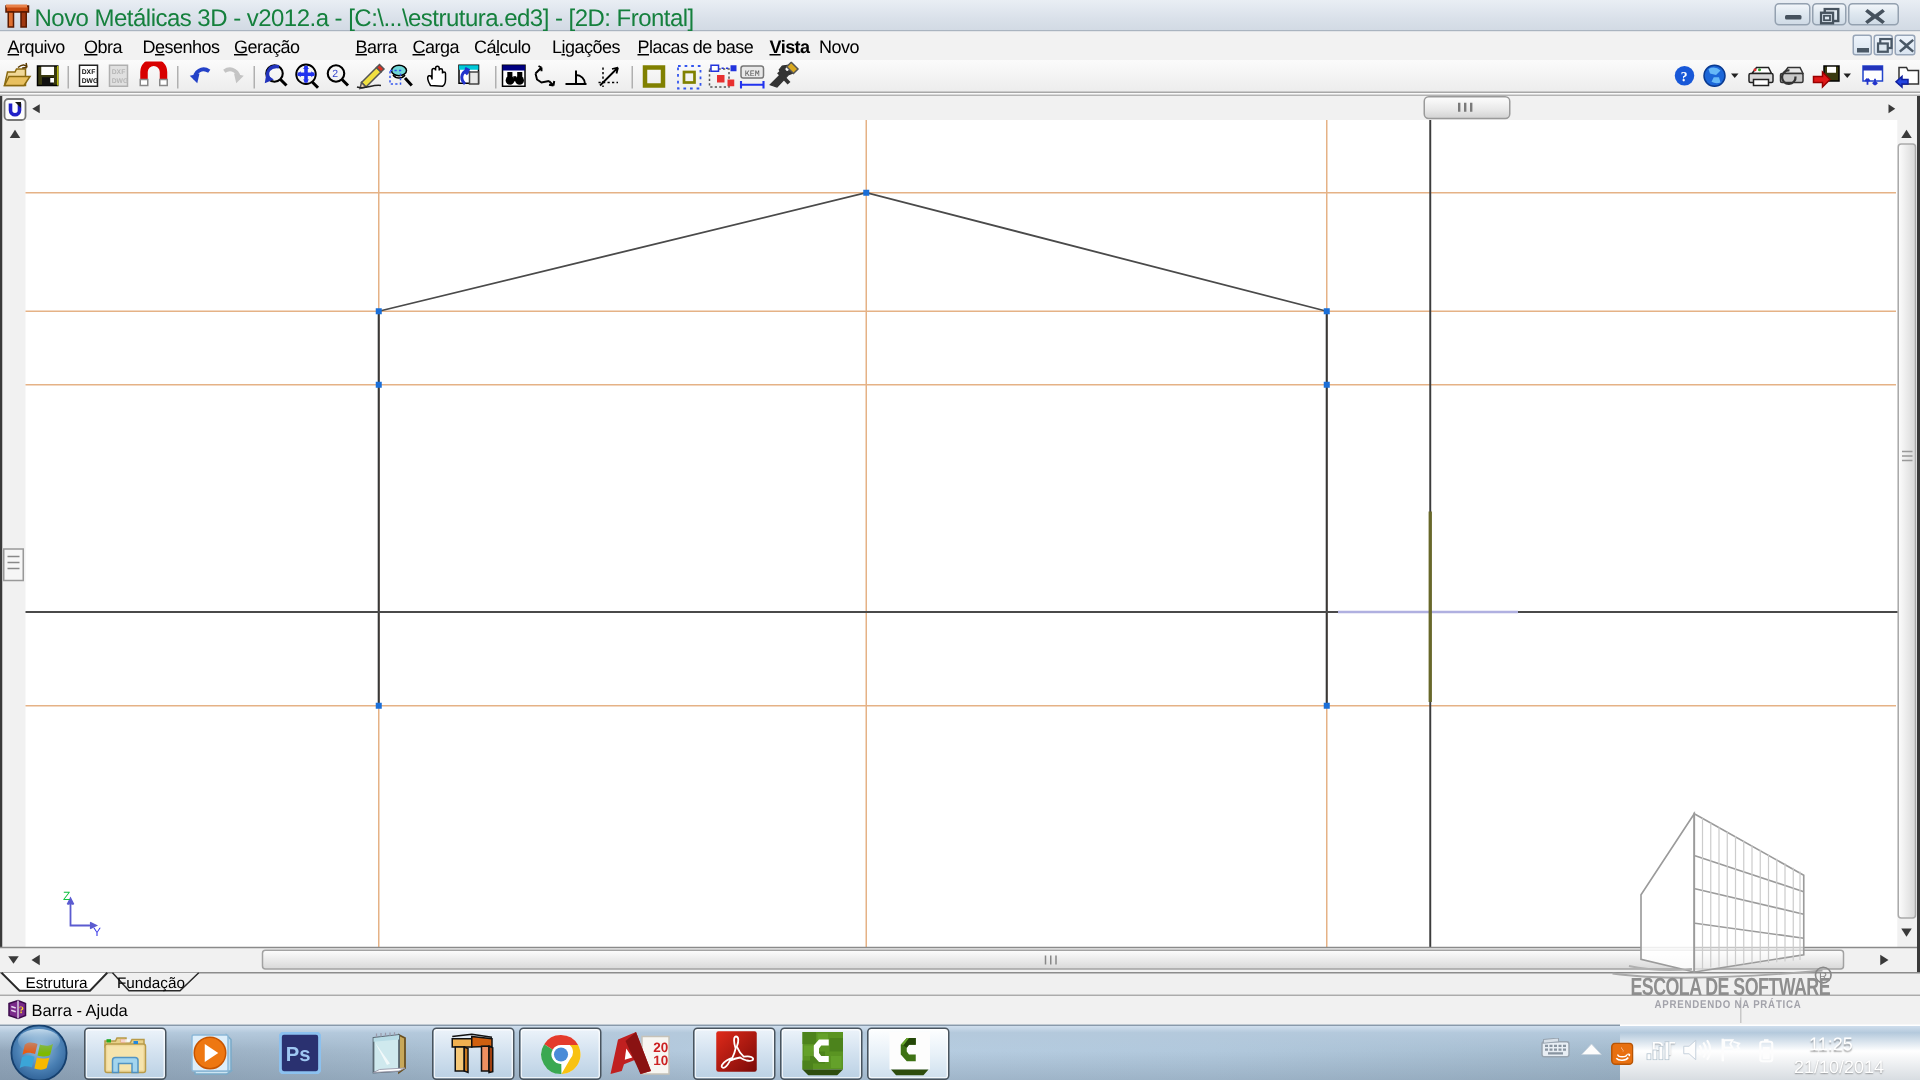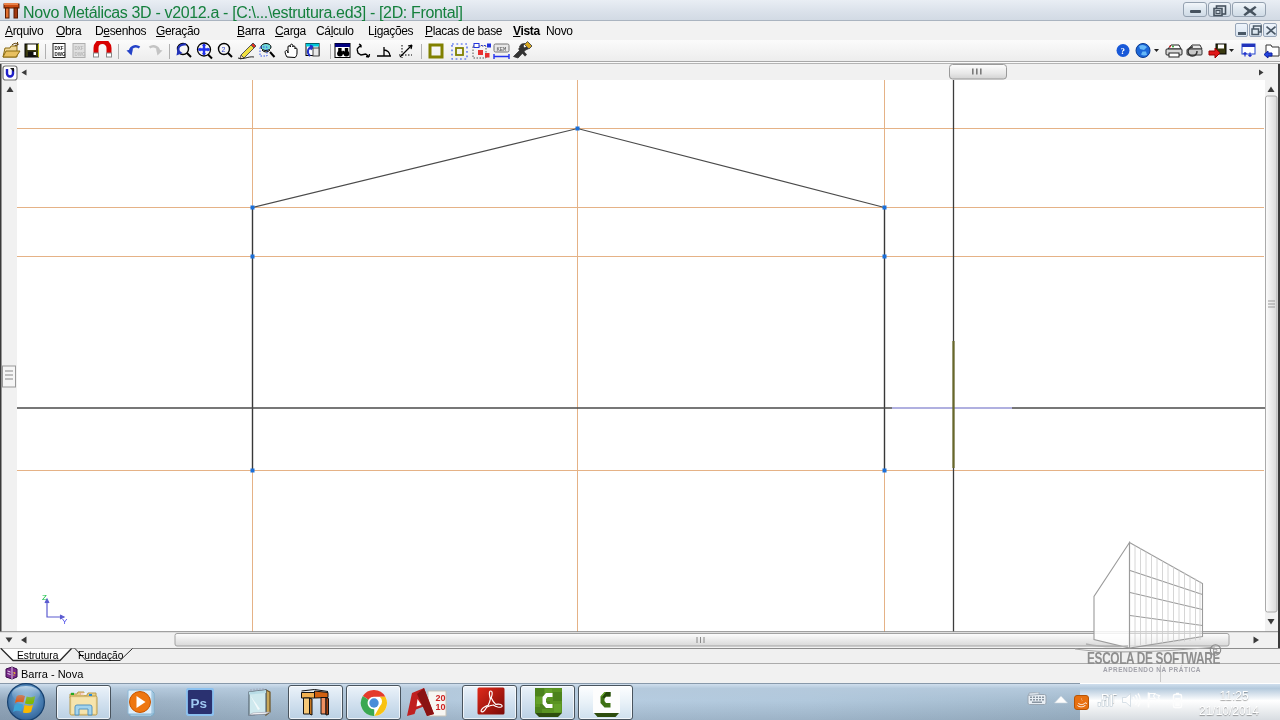--- a/index.html
+++ b/index.html
@@ -17,21 +17,21 @@
 .sep{position:absolute;top:44px;width:1px;height:15px;background:#b0b0b0;}
 #wmtext1{left:1087px;top:649px;font-size:16.5px;font-weight:bold;color:#8e8e8e;transform:scaleX(.72);transform-origin:left top;white-space:nowrap;letter-spacing:-0.5px;z-index:60;}
 #wmtext2{left:1103px;top:665px;font-size:7.5px;font-weight:bold;color:#a2a2aa;letter-spacing:0.6px;white-space:nowrap;z-index:60;transform:scaleX(.86);transform-origin:left top;}
 #tabrow{left:0;top:648px;width:1280px;height:15px;background:#f0f0f0;}
 #statusbar{left:0;top:663px;width:1280px;height:20px;background:#f1f1f1;border-top:1px solid #ababab;}
 #stattext{left:21px;top:668px;font-size:11px;color:#000;}
 #statdiv{left:1160px;top:665px;width:1px;height:17px;background:#c8c8c8;}
 #taskbar{left:0;top:683px;width:1080px;height:37px;border-top:1px solid #8899aa;background:linear-gradient(90deg,#93a7bb 0%,#a6bccf 25%,#b8cee2 48%,#b1c8dc 75%,#a3bacd 100%);}
 #taskbar:before{content:"";position:absolute;left:0;top:0;width:1280px;height:37px;background:linear-gradient(#cfdeed 0%,#b4c9dc 12%,rgba(255,255,255,0) 45%,rgba(90,110,130,0.25) 100%);}
 .tbtn{position:absolute;top:1px;width:55px;height:35px;border:1px solid #49545e;border-radius:3px;background:linear-gradient(#ecf3fa,#d2e1ef 50%,#bbd1e4);box-shadow:inset 0 0 0 1px rgba(255,255,255,.7);}
-.clock{position:absolute;color:#fff;font-size:12px;text-align:center;text-shadow:0 1px 1px rgba(0,0,0,.35);}
+.clock{position:absolute;color:#fff;font-size:12px;text-align:left;text-shadow:0 1px 1px rgba(0,0,0,.35);}
 </style></head>
 <body>
 <div id="titlebar" class="abs"></div>
 <svg class="abs" style="left:3px;top:2px" width="18" height="17" viewBox="0 0 18 17">
  <rect x="1" y="2" width="15" height="4" fill="#c84a10" stroke="#5a1a00" stroke-width="1"></rect>
  <rect x="2.5" y="6" width="3.5" height="10" fill="#e07030" stroke="#5a1a00" stroke-width="1"></rect>
  <rect x="11" y="6" width="3.5" height="10" fill="#a03810" stroke="#5a1a00" stroke-width="1"></rect>
  <rect x="1" y="1" width="14" height="2" fill="#e8824a"></rect>
 </svg>
 <div class="abs capbtn" style="left:1183px;width:24px;">
@@ -297,21 +297,21 @@
       <line x1="0" y1="0.5" x2="980" y2="0.5" stroke="#8c8c8c"></line>
     </svg>
 </div>
 <div id="statusbar" class="abs"></div>
 <svg class="abs" style="left:4px;top:666px" width="15" height="14" viewBox="0 0 15 14">
  <path d="M2 3 L8 1 L13 3 L13 11 L8 13 L2 11 Z" fill="#7a2a8a" stroke="#3a0a4a"></path>
  <path d="M8 1 L8 13" stroke="#d8c8e0"></path>
  <path d="M3.5 5 l3 1 M3.5 7.5 l3 1" stroke="#e8d8f0"></path>
  <text x="8.6" y="9.5" font-size="6.5" fill="#f8d820" font-family="Liberation Serif" font-weight="bold">?</text>
 </svg>
-<div id="stattext" class="abs">Barra - Nova</div>
+<div id="stattext" class="abs">Barra - Ajuda</div>
 <div id="statdiv" class="abs"></div>
 <div id="wmtext1" class="abs">ESCOLA DE SOFTWARE</div>
 <div id="wmtext2" class="abs">APRENDENDO NA PRÁTICA</div>
 <div id="taskbar" class="abs">
 <svg style="position:absolute;left:6px;top:-1px" width="40" height="39" viewBox="0 0 40 39">
  <defs>
   <radialGradient id="orb" cx="0.5" cy="0.4" r="0.8">
           <stop offset="0" stop-color="#9cc2e0"></stop>
           <stop offset="0.5" stop-color="#4a80b4"></stop>
           <stop offset="0.85" stop-color="#27578c"></stop>

